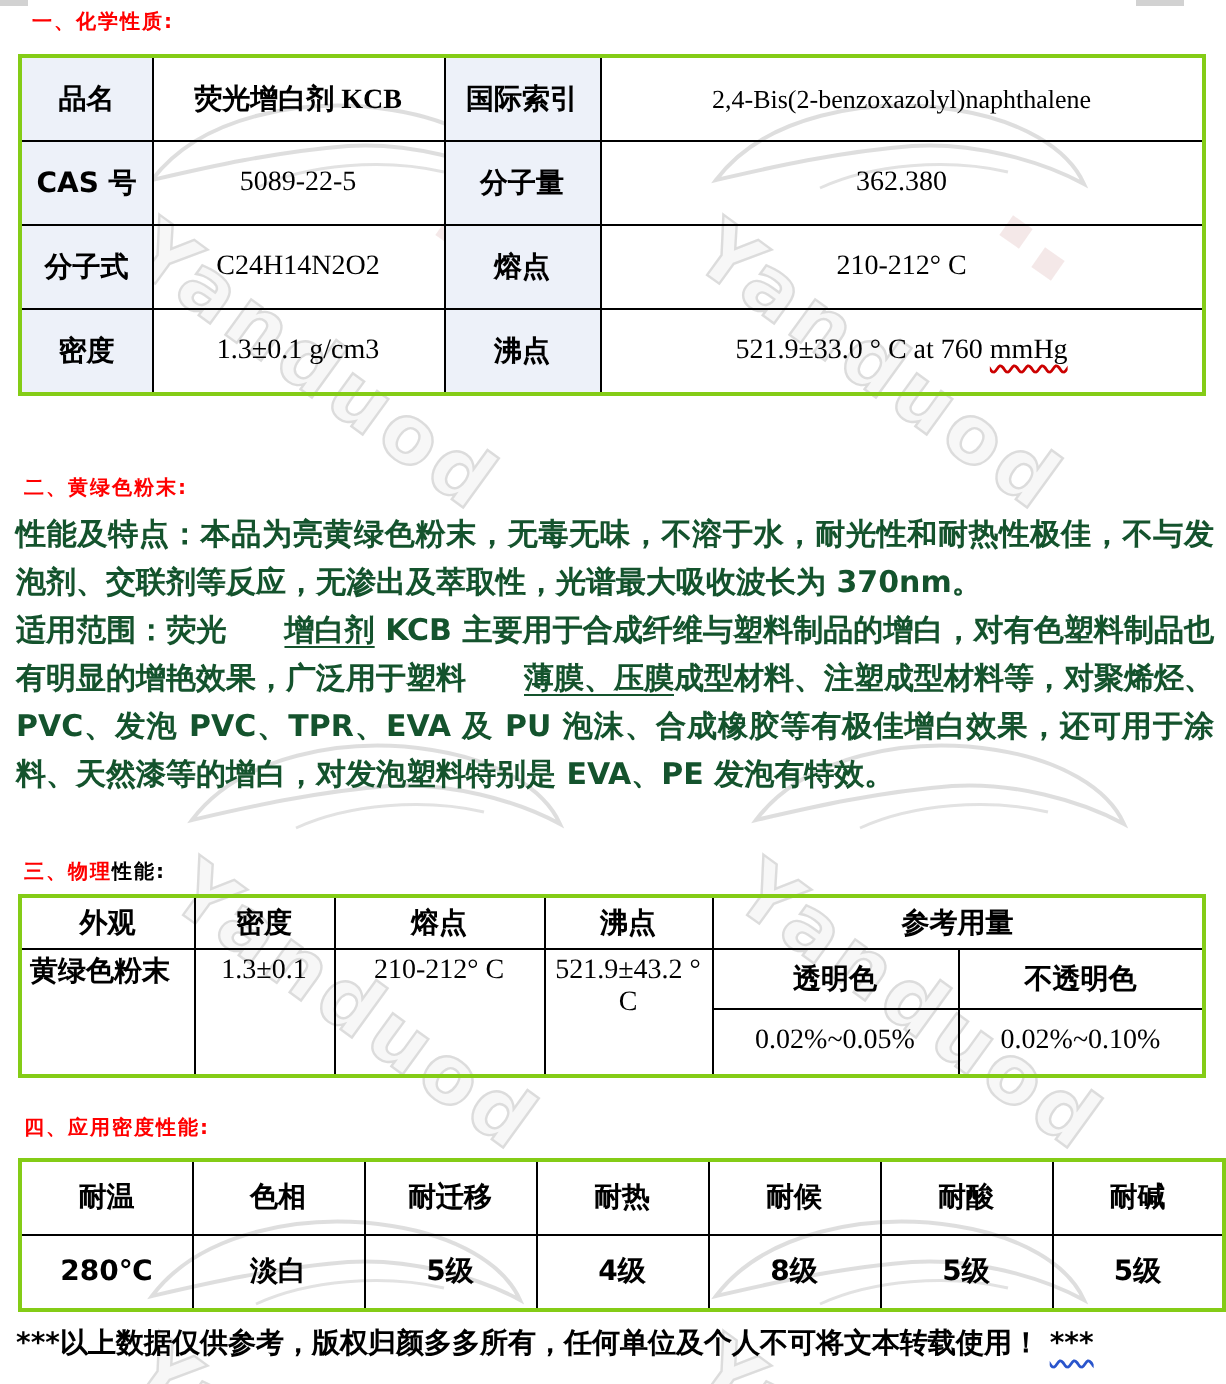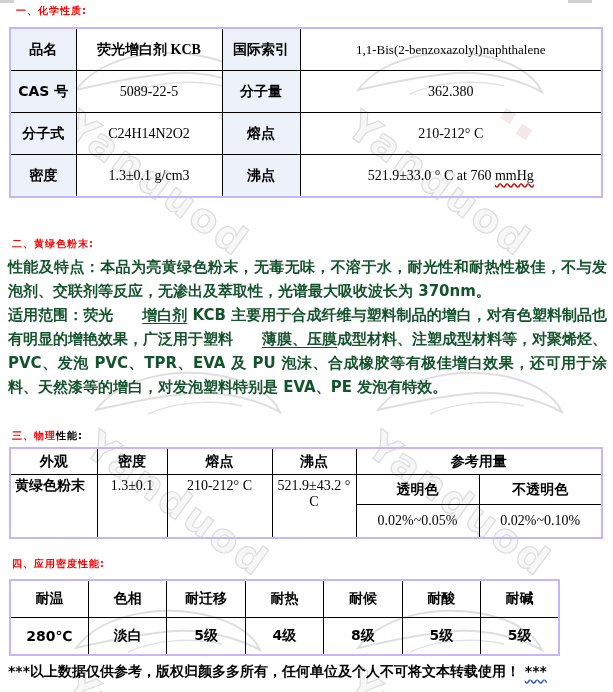--- a/index.html
+++ b/index.html
@@ -13,21 +13,21 @@
   
   .heading{
     font-size:10px;font-weight:bold;color:#ff0000;
     letter-spacing:1px;white-space:nowrap;
   }
   .heading .black-part{color:#000000;}
   
   table{border-collapse:collapse;table-layout:fixed;background:transparent;}
   td{border:1px solid #000;text-align:center;vertical-align:middle;
      font-size:14px;overflow:hidden;}
-  .tbl-outer{border:2px solid #c4b5fd;}
+  .tbl-outer{border:2px solid #84cc16;}
   .lbl{background:#edf1f9;font-weight:bold;}
   .val{font-family:"Liberation Serif","DejaVu Serif",serif;font-weight:normal;}
   .cjk-bold{font-weight:bold;}
   
   #chem-table td{height:39px;}
   
   .para{
     font-size:15px;font-weight:bold;line-height:24px;
     text-align:justify;color:#14532d;
   }
@@ -115,21 +115,21 @@
       <col style="width:66px">
       <col style="width:146px">
       <col style="width:78px">
       <col style="width:302px">
     </colgroup>
   <tbody>
       <tr>
     <td class="lbl">品名</td>
     <td class="val cjk-bold">荧光增白剂 KCB</td>
     <td class="lbl">国际索引</td>
-    <td class="val" style="font-size:13px;">1,1-Bis(2-benzoxazolyl)naphthalene</td>
+    <td class="val" style="font-size:13px;">2,4-Bis(2-benzoxazolyl)naphthalene</td>
   </tr>
   <tr>
     <td class="lbl">CAS 号</td>
     <td class="val">5089-22-5</td>
     <td class="lbl">分子量</td>
     <td class="val">362.380</td>
   </tr>
   <tr>
     <td class="lbl">分子式</td>
     <td class="val">C24H14N2O2</td>
@@ -183,21 +183,21 @@
   </tr>
   <tr>
     <td class="val" style="height:28px;">0.02%~0.05%</td>
     <td class="val">0.02%~0.10%</td>
   </tr>
 </tbody>
   </table>
 
 <div class="abs heading" style="left:12px;top:557px;text-align:center;">四、应用密度性能:</div>
 
-<table id="app-table" class="abs tbl-outer" style="left:9px;top:579px;width:551px;">
+<table id="app-table" class="abs tbl-outer" style="left:9px;top:579px;width:604px;">
   <colgroup>
       <col>
       <col>
       <col>
       <col>
       <col>
       <col>
       <col>
     </colgroup>
   <tbody>

